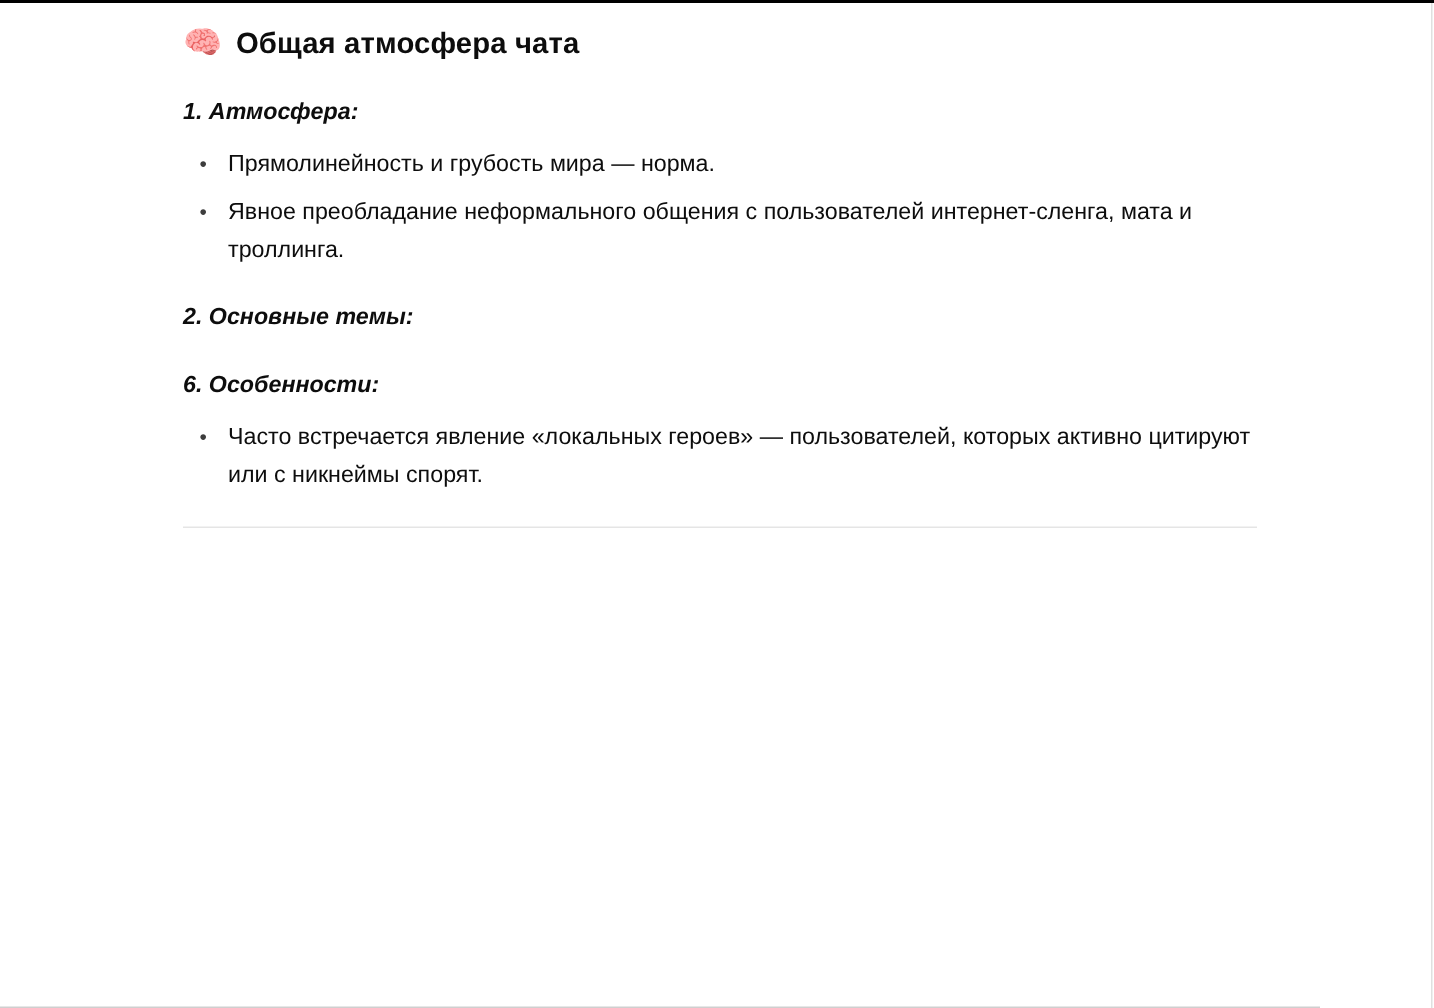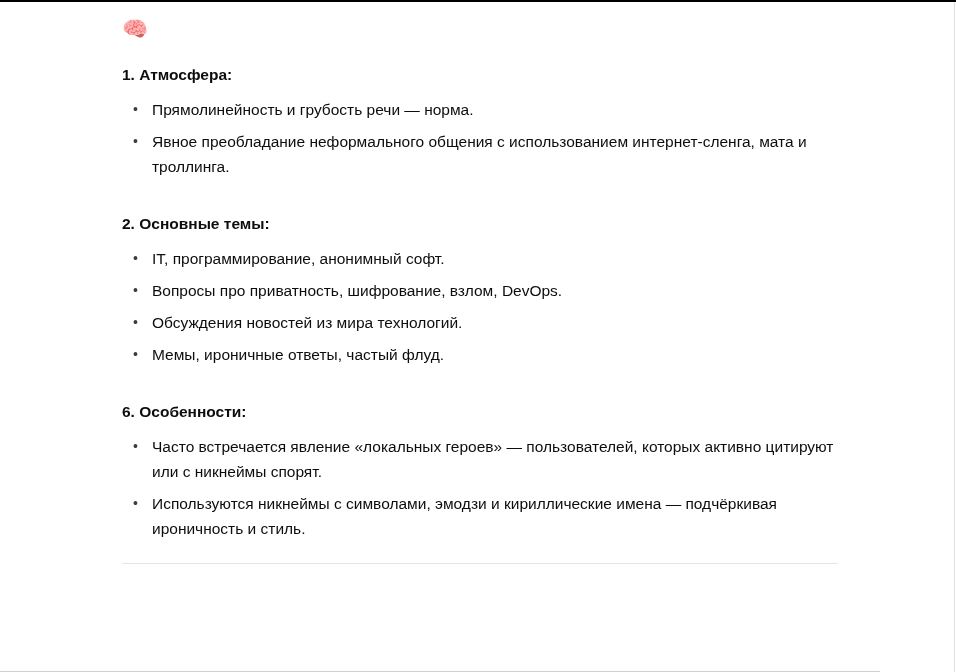--- a/index.html
+++ b/index.html
@@ -43,24 +43,25 @@
     align-items: center;
     gap: 9px;
     letter-spacing: 0.1px;
   }
   .title .emoji {
     font-size: 21px;
     line-height: 30px;
     font-weight: 400;
   }
   section { margin: 0; }
-  section + section { margin-top: 32px; }
+  section + section { margin-top: 20px; }
   .sec-h {
     margin: 0;
     font-weight: 700;
+    font-style: italic;
   }
   p.body { margin: 0; }
   ul.bullets {
     list-style: none;
     margin: 10px 0 0 0;
     padding: 0;
   }
   ul.bullets li {
     position: relative;
     padding-left: 30px;
@@ -85,43 +86,37 @@
 <body>
 
 <div class="edge-top"></div>
 <div class="edge-right"></div>
 <div class="edge-bottom"></div>
 
 <main class="content">
 
   <h1 class="title">
     <span class="emoji">🧠</span>
+    <span>Общая атмосфера чата</span>
   </h1>
 
   <section>
     <p class="sec-h">1. Атмосфера:</p>
     <ul class="bullets">
-      <li>Прямолинейность и грубость речи — норма.</li>
-      <li>Явное преобладание неформального общения с использованием интернет-сленга, мата и троллинга.</li>
+      <li>Прямолинейность и грубость мира — норма.</li>
+      <li>Явное преобладание неформального общения с пользователей интернет-сленга, мата и троллинга.</li>
     </ul>
   </section>
 
   <section>
     <p class="sec-h">2. Основные темы:</p>
-    <ul class="bullets">
-      <li>IT, программирование, анонимный софт.</li>
-      <li>Вопросы про приватность, шифрование, взлом, DevOps.</li>
-      <li>Обсуждения новостей из мира технологий.</li>
-      <li>Мемы, ироничные ответы, частый флуд.</li>
-    </ul>
   </section>
 
   <section>
     <p class="sec-h">6. Особенности:</p>
     <ul class="bullets">
       <li>Часто встречается явление «локальных героев» — пользователей, которых активно цитируют или с никнеймы спорят.</li>
-      <li>Используются никнеймы с символами, эмодзи и кириллические имена — подчёркивая ироничность и стиль.</li>
     </ul>
   </section>
 
   <hr class="divider">
 
 </main>
 
 </body></html>

